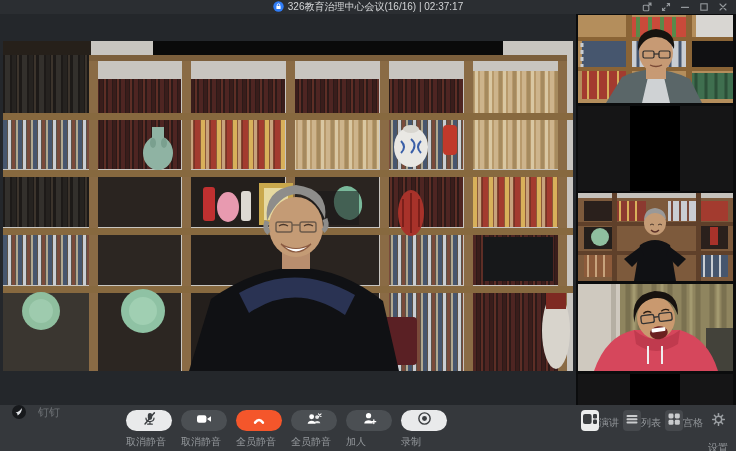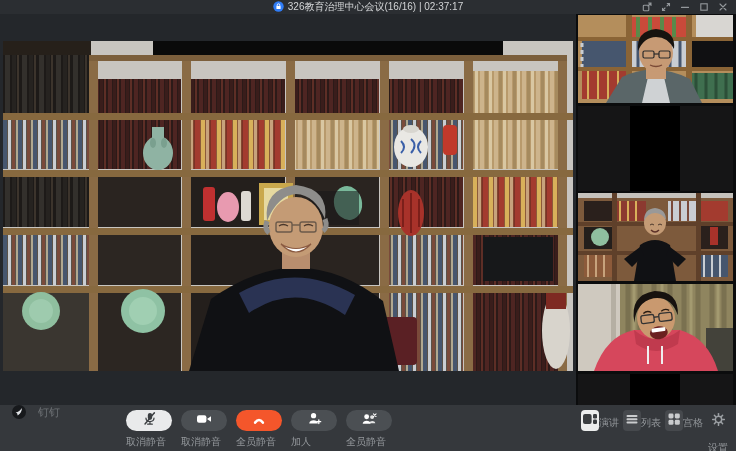--- a/index.html
+++ b/index.html
@@ -379,45 +379,56 @@
                 <path d="M4.2,8.6 Q8,3.4 11.8,8.6" stroke="#fff" stroke-width="2.6" fill="none" stroke-linecap="round"></path>
               </svg>
           </span>
         </div>
         <div class="tool-label">全员静音</div>
       </div>
 
       <div class="tool">
         <div class="pill dark">
           <span>
-            <svg width="15" height="15" viewBox="0 0 16 16">
-                <circle cx="7" cy="5" r="2.8" fill="#fff"></circle>
-                <path d="M2.4,13.2 c0-4.6 9.2-4.6 9.2,0 Z" fill="#fff"></path>
-                <path d="M12.6,9.4 v4 M10.6,11.4 h4" stroke="#fff" stroke-width="1.4" stroke-linecap="round"></path>
-              </svg>
-          </span>
-        </div>
-        <div class="tool-label">加人</div>
-      </div>
-
-      <div class="tool">
-        <div class="pill dark">
-          <span>
             <svg width="16" height="14" viewBox="0 0 17 14">
                 <circle cx="6" cy="4.6" r="2.6" fill="#fff"></circle>
                 <path d="M1.8,12 c0-4.2 8.4-4.2 8.4,0 Z" fill="#fff"></path>
                 <circle cx="11.8" cy="5" r="2.1" fill="#fff" opacity="0.85"></circle>
                 <path d="M8.8,11.6 c0.4-3.4 6-3.2 6.4,0 Z" fill="#fff" opacity="0.85"></path>
                 <path d="M13.2,1.6 L16,4.4 M16,1.6 L13.2,4.4" stroke="#fff" stroke-width="1.1" stroke-linecap="round"></path>
               </svg>
           </span>
         </div>
         <div class="tool-label">全员静音</div>
       </div>
 
+      <div class="tool">
+        <div class="pill dark">
+          <span>
+            <svg width="15" height="15" viewBox="0 0 16 16">
+                <circle cx="7" cy="5" r="2.8" fill="#fff"></circle>
+                <path d="M2.4,13.2 c0-4.6 9.2-4.6 9.2,0 Z" fill="#fff"></path>
+                <path d="M12.6,9.4 v4 M10.6,11.4 h4" stroke="#fff" stroke-width="1.4" stroke-linecap="round"></path>
+              </svg>
+          </span>
+        </div>
+        <div class="tool-label">加人</div>
+      </div>
+
+      <div class="tool">
+        <div class="pill light">
+          <span>
+            <svg width="15" height="15" viewBox="0 0 16 16">
+                <circle cx="8" cy="8" r="6" stroke="#3b3e41" stroke-width="1.5" fill="none"></circle>
+                <circle cx="8" cy="8" r="2.6" fill="#3b3e41"></circle>
+              </svg>
+          </span>
+        </div>
+        <div class="tool-label">录制</div>
+      </div>
     </div>
 
     <div class="views">
       <div class="viewcol">
         <div class="viewbtn active">
           <span>
             <svg width="16" height="14" viewBox="0 0 16 14">
                 <rect x="1" y="2" width="8.6" height="10" rx="2" fill="#3a3d40"></rect>
                 <rect x="11" y="2" width="4" height="4.5" rx="1.2" fill="#3a3d40"></rect>
                 <rect x="11" y="7.5" width="4" height="4.5" rx="1.2" fill="#3a3d40"></rect>

